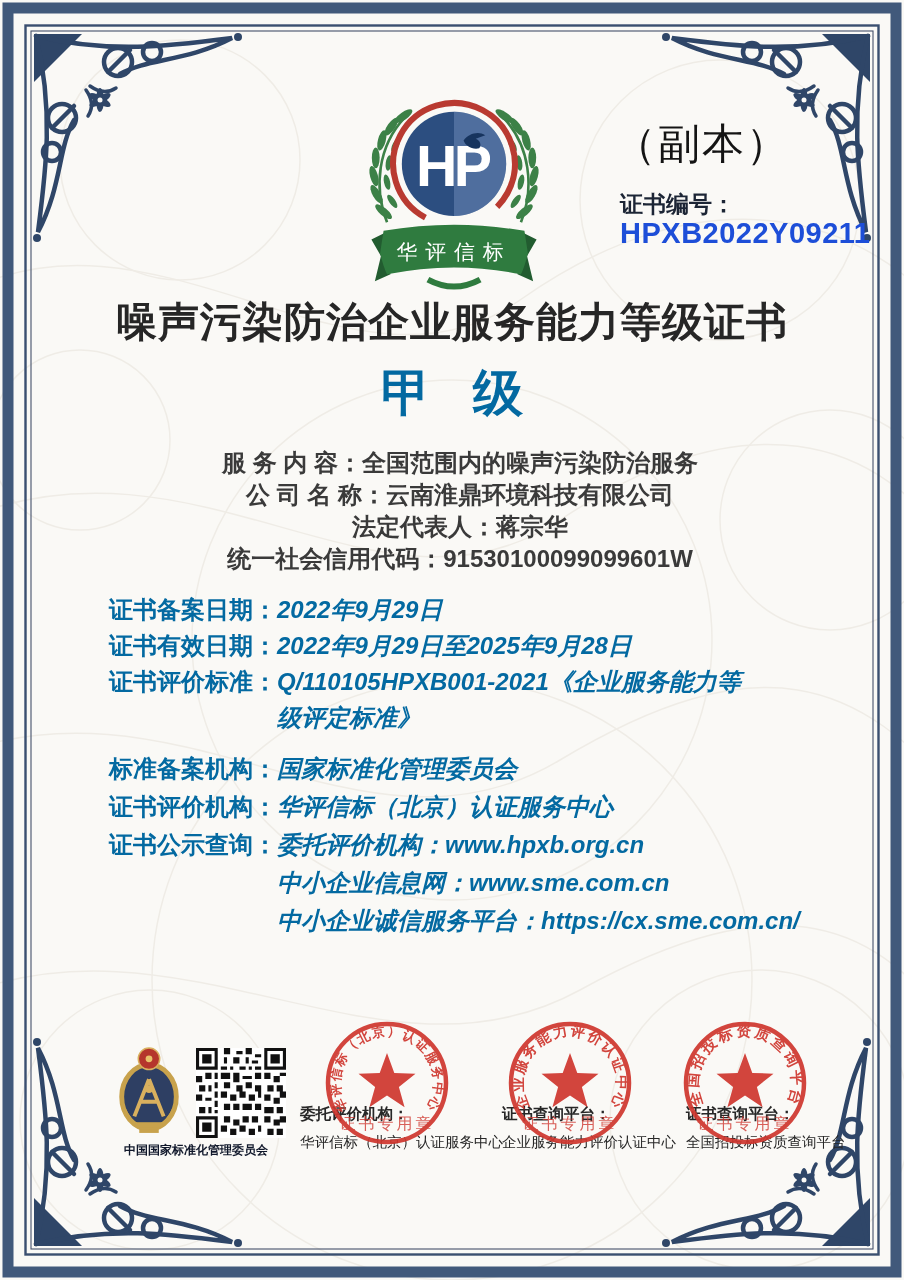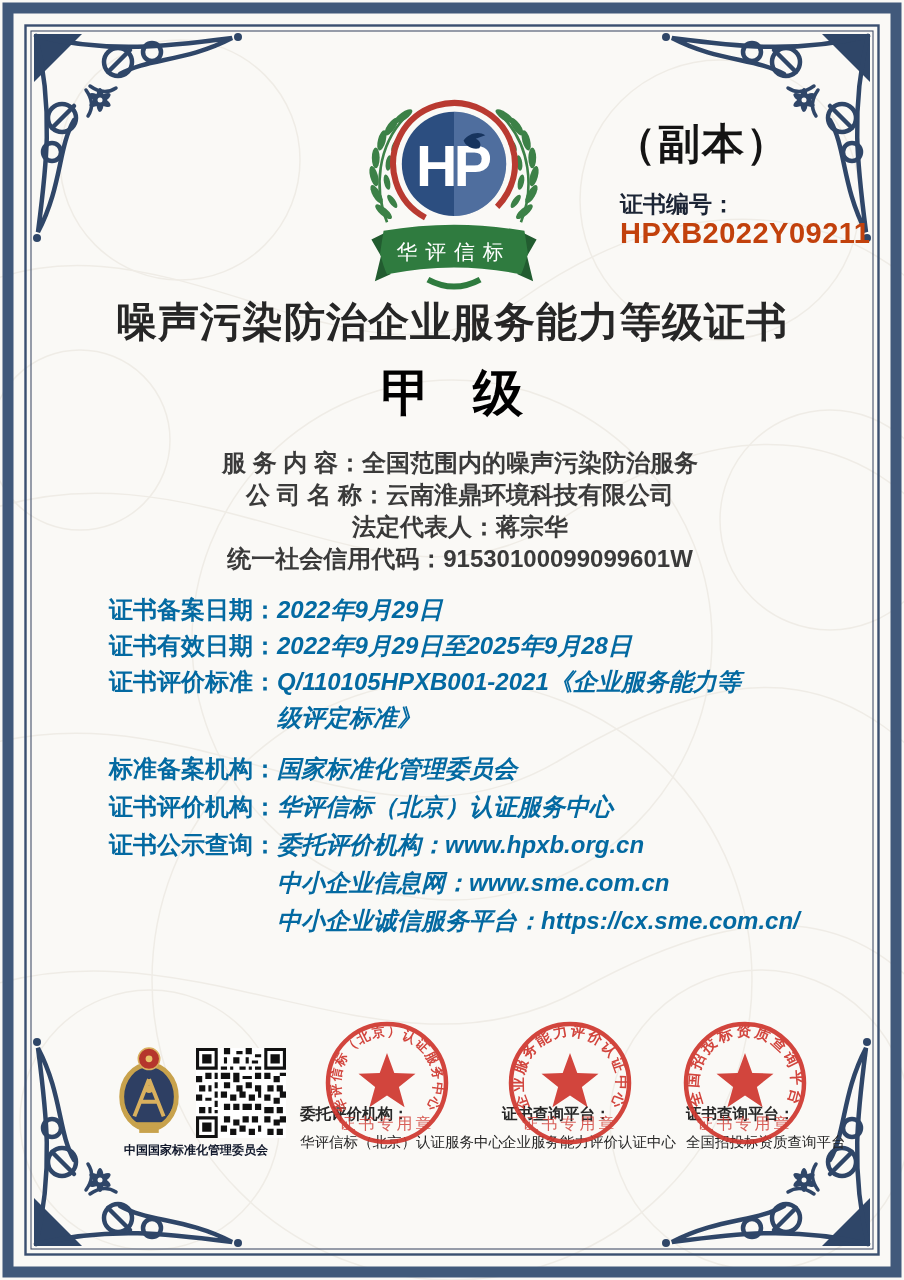--- a/index.html
+++ b/index.html
@@ -6,26 +6,26 @@
   .page{
     position:relative;width:904px;height:1280px;margin:0 auto;
     background:#faf9f6;overflow:hidden;
     font-family:"Liberation Sans","DejaVu Sans",sans-serif;
     color:#333;
   }
   .abs{position:absolute;}
   svg{display:block;}
   
   .logo{left:350px;top:90px;width:208px;height:200px;}
-  .copy-label{left:614px;top:116px;font-size:42px;font-weight:bold;color:#141414;letter-spacing:2px;text-align:center;}
+  .copy-label{left:614px;top:116px;font-size:42px;font-weight:normal;color:#141414;letter-spacing:2px;text-align:center;}
   .certno-label{left:620px;top:189px;font-size:23px;font-weight:bold;color:#1c2535;}
-  .certno-value{left:620px;top:217px;font-size:29px;font-weight:bold;color:#c2410c;letter-spacing:.5px;}
+  .certno-value{left:620px;top:217px;font-size:29px;font-weight:bold;color:#1d4ed8;letter-spacing:.5px;}
   
   .title{left:0;top:295px;width:904px;text-align:center;font-size:41px;font-weight:bold;color:#262626;letter-spacing:1px;}
-  .grade{left:0;top:360px;width:904px;text-align:center;font-size:50px;font-weight:bold;color:#000000;letter-spacing:14px;text-indent:14px;}
+  .grade{left:0;top:360px;width:904px;text-align:center;font-size:50px;font-weight:bold;color:#0369a1;letter-spacing:14px;text-indent:14px;}
   
   .details{left:115px;top:447px;width:690px;font-size:24px;font-weight:600;color:#3a3a3a;text-align:center;}
   .details .row{height:32px;line-height:32px;white-space:nowrap;}
   .grid-block{left:109px;top:592px;width:700px;font-size:24px;font-weight:600;color:#0369a1;}
   .grid-block.agencies{top:750px;}
   .grid-block .row{display:flex;height:36px;line-height:36px;white-space:nowrap;}
   .agencies .row{height:38px;line-height:38px;}
   .grid-block .lbl{flex:0 0 168px;}
   .grid-block .val{flex:1;font-style:italic;}
   

